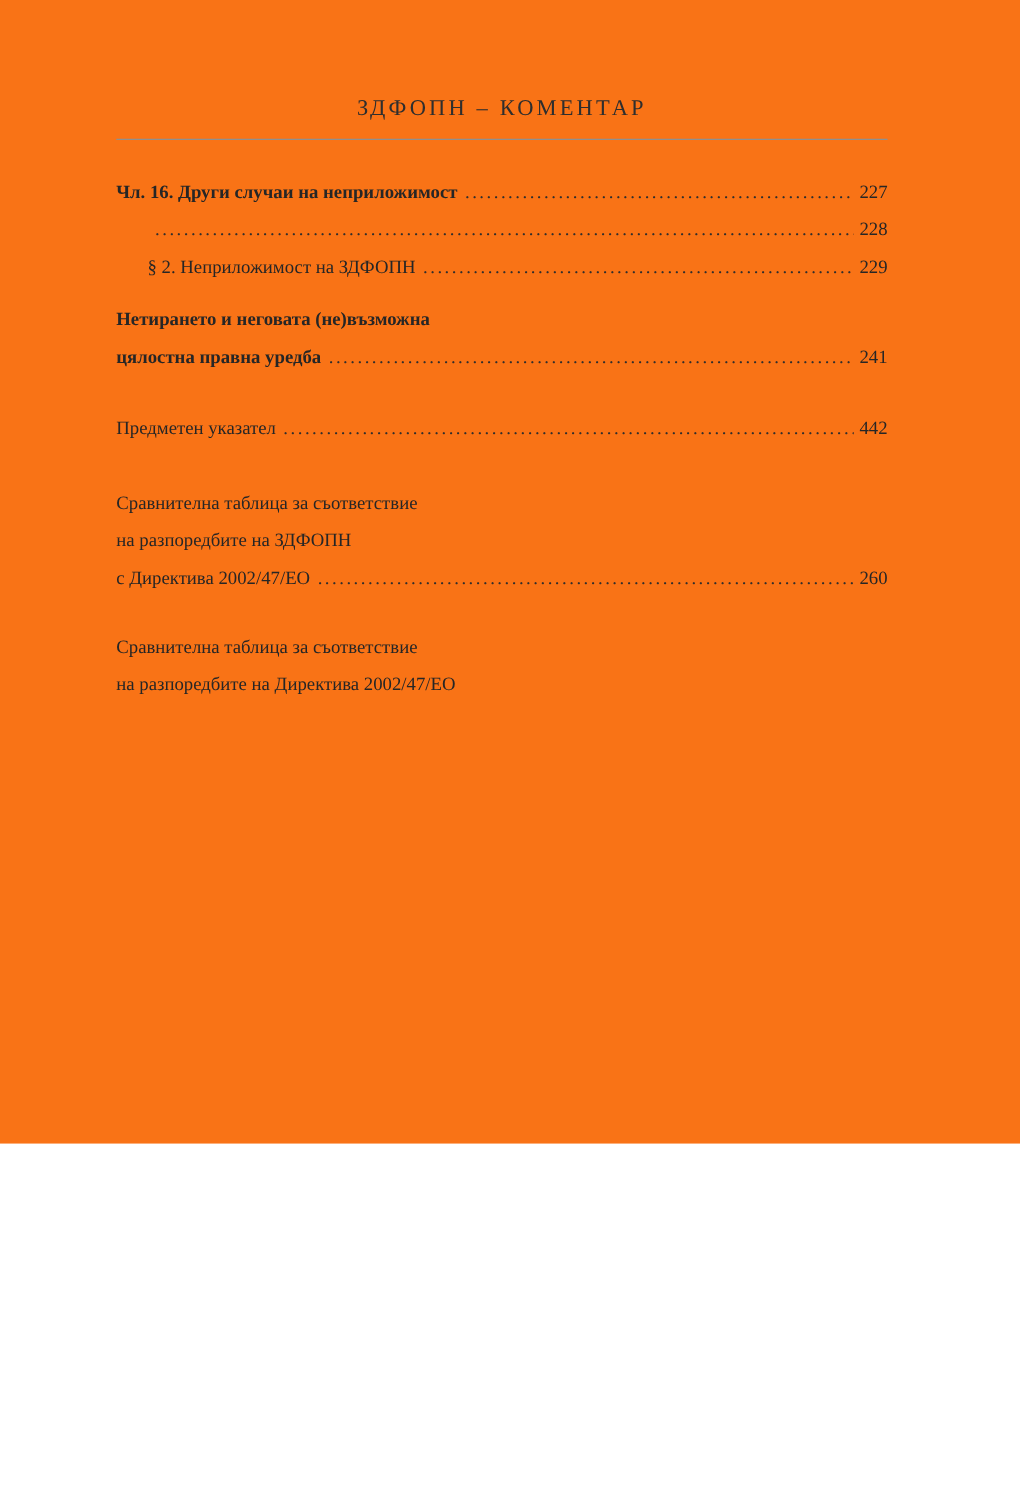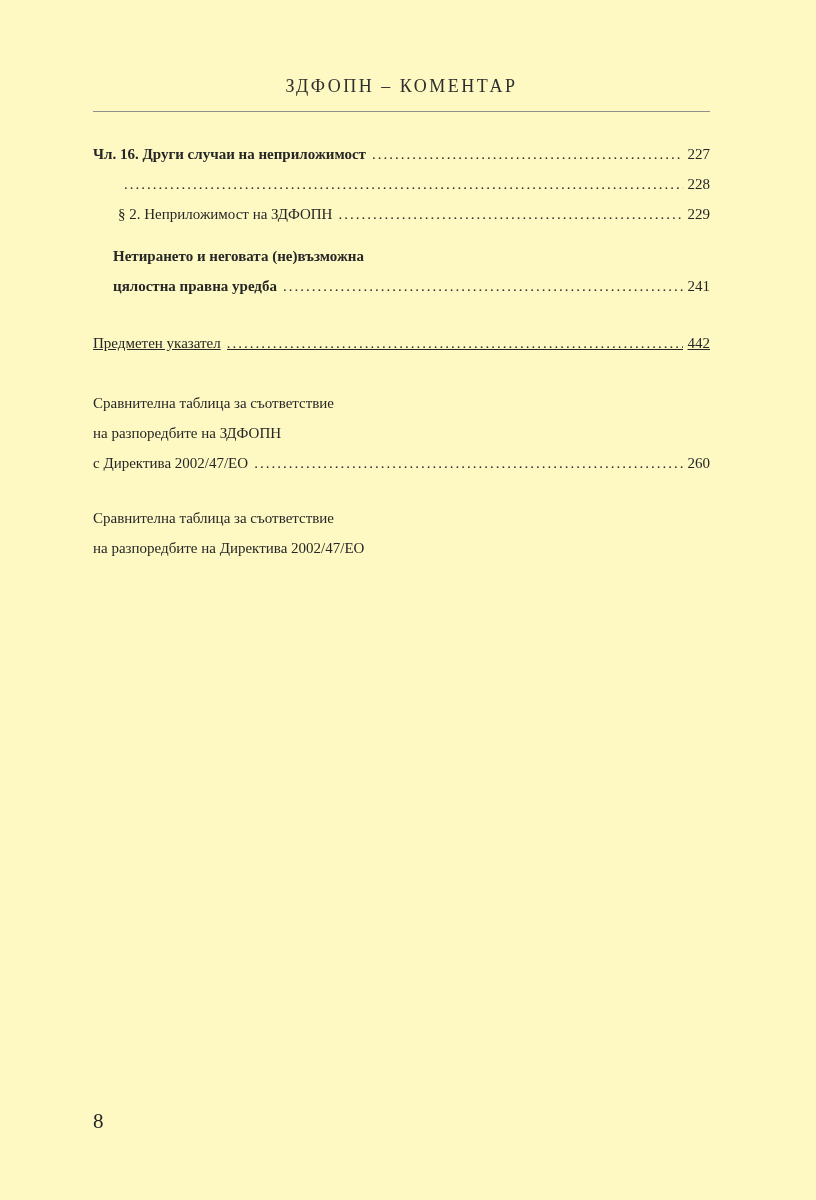--- a/index.html
+++ b/index.html
@@ -3,22 +3,22 @@
 <meta charset="utf-8">
 <style>
   html, body {
     margin: 0;
     padding: 0;
     background: #ffffff;
   }
   .page {
     position: relative;
     width: 816px;
-    height: 1200px;
-    background: #fef9c3;
+    height: 915px;
+    background: #f97316;
     font-family: "Liberation Serif", "DejaVu Serif", serif;
     color: #262626;
     overflow: hidden;
   }
   .content {
     position: absolute;
     left: 93px;
     top: 74px;
     width: 617px;
   }
@@ -36,23 +36,23 @@
   }
   .toc {
     margin-top: 27px;
     font-size: 15px;
     line-height: 30px;
   }
   .entry { margin: 0; }
   .entry.bold .line,
   .entry.bold .label { font-weight: bold; }
   .entry.sub { padding-left: 25px; }
-  .mt12 { margin-top: 12px; margin-left: 20px; }
+  .mt12 { margin-top: 12px; }
   .mt25 { margin-top: 25px; }
-  .mt27 { margin-top: 27px; text-decoration: underline; }
+  .mt27 { margin-top: 27px; }
   .mt30 { margin-top: 30px; }
   .line { white-space: nowrap; }
   .row {
     display: flex;
     align-items: baseline;
   }
   .label { white-space: nowrap; }
   .leader {
     flex: 1;
     overflow: hidden;

